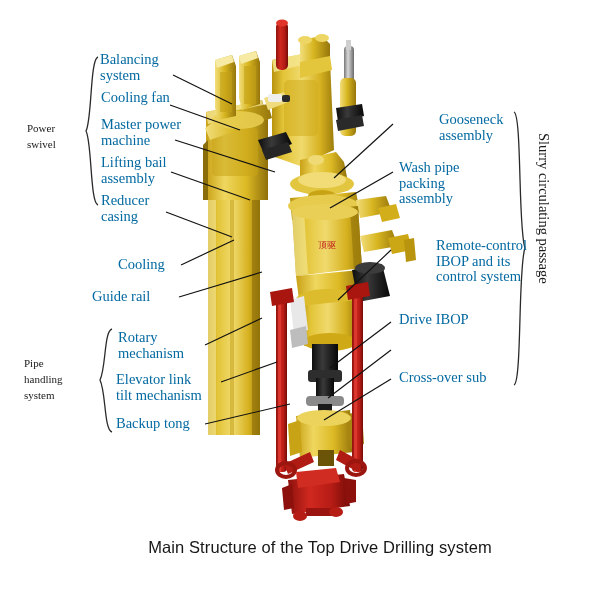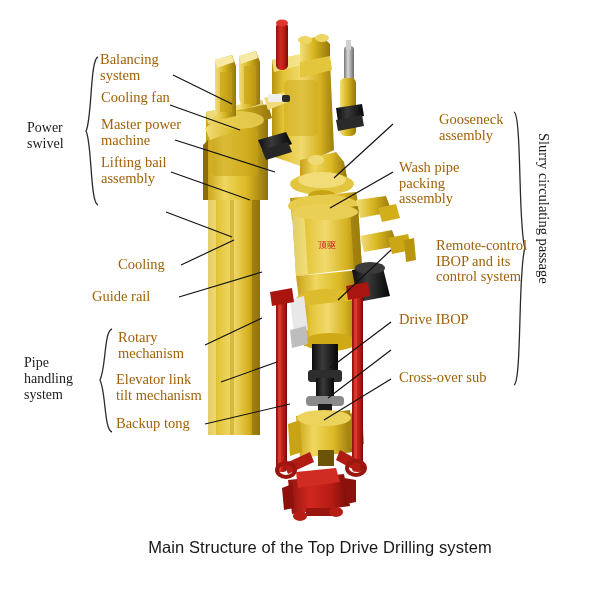--- a/index.html
+++ b/index.html
@@ -8,29 +8,29 @@
     width:600px;height:600px;
     background:#ffffff;
     overflow:hidden;
     font-family:"Liberation Serif", serif;
   }
   .lbl{
     position:absolute;
     font-family:"Liberation Serif", serif;
     font-size:14.5px;
     line-height:15.5px;
-    color:#a16207;
+    color:#0369a1;
     white-space:pre-line;
   }
   .lbl.r{ text-align:left; }
   .lbl.l{ text-align:left; }
   .grp{
     position:absolute;
     font-family:"Liberation Serif", serif;
-    font-size:14px;
+    font-size:11px;
     line-height:16px;
     color:#1a1a1a;
     white-space:pre-line;
     text-align:left;
   }
   .vgrp{
     position:absolute;
     font-family:"Liberation Serif", serif;
     font-size:14.5px;
     color:#1a1a1a;
@@ -281,20 +281,22 @@
 system</div>
 
   <div class="lbl l" style="left:101px; top:90px;  width:100px;">Cooling fan</div>
 
   <div class="lbl l" style="left:101px; top:117px; width:112px;">Master power
 machine</div>
 
   <div class="lbl l" style="left:101px; top:155px; width:100px;">Lifting bail
 assembly</div>
 
+  <div class="lbl l" style="left:101px; top:193px; width:92px;">Reducer
+casing</div>
 
   <div class="lbl l" style="left:118px; top:257px; width:62px;">Cooling</div>
 
   <div class="lbl l" style="left:92px;  top:289px; width:88px;">Guide rail</div>
 
   <div class="lbl l" style="left:118px; top:330px; width:92px;">Rotary
 mechanism</div>
 
   <div class="lbl l" style="left:116px; top:372px; width:112px;">Elevator link
 tilt mechanism</div>

